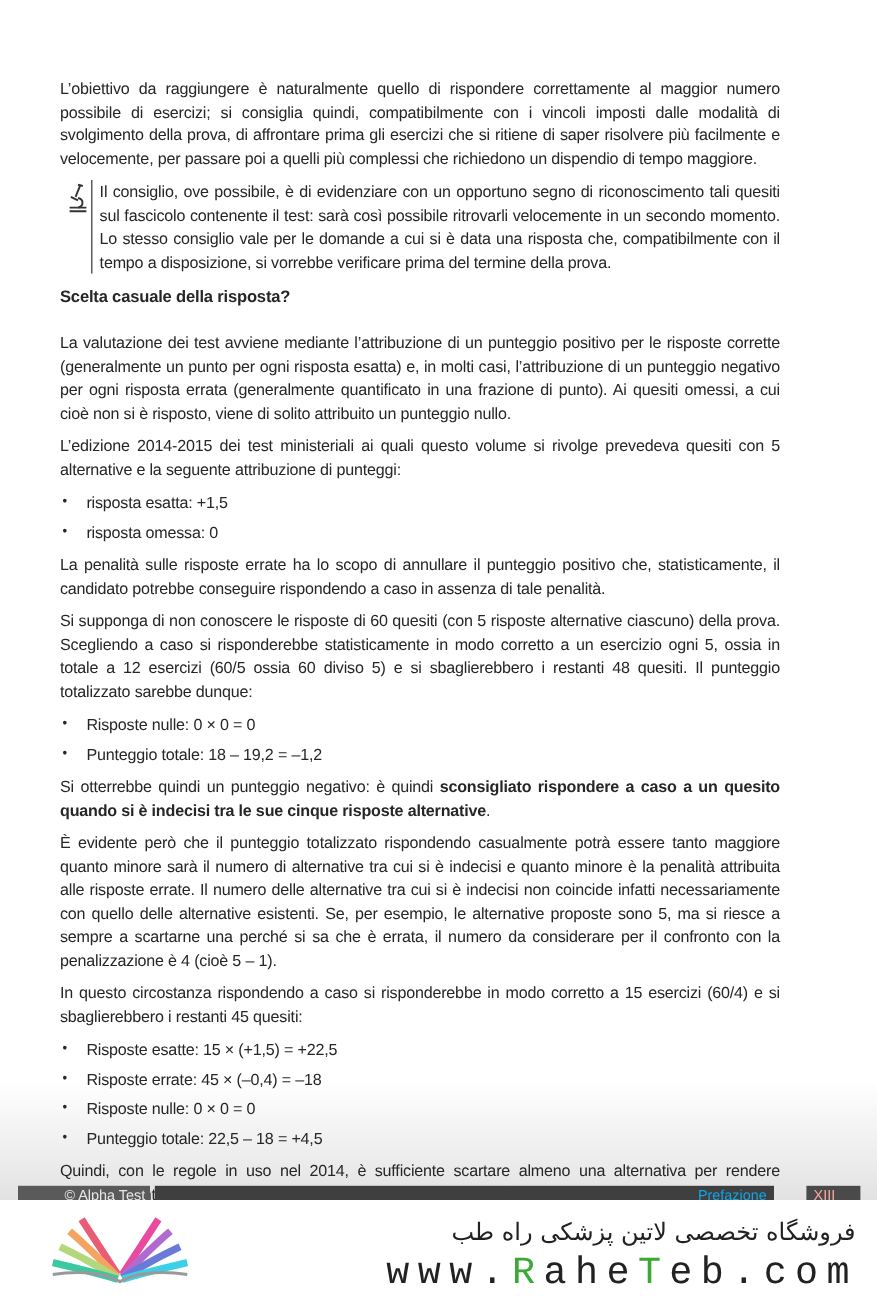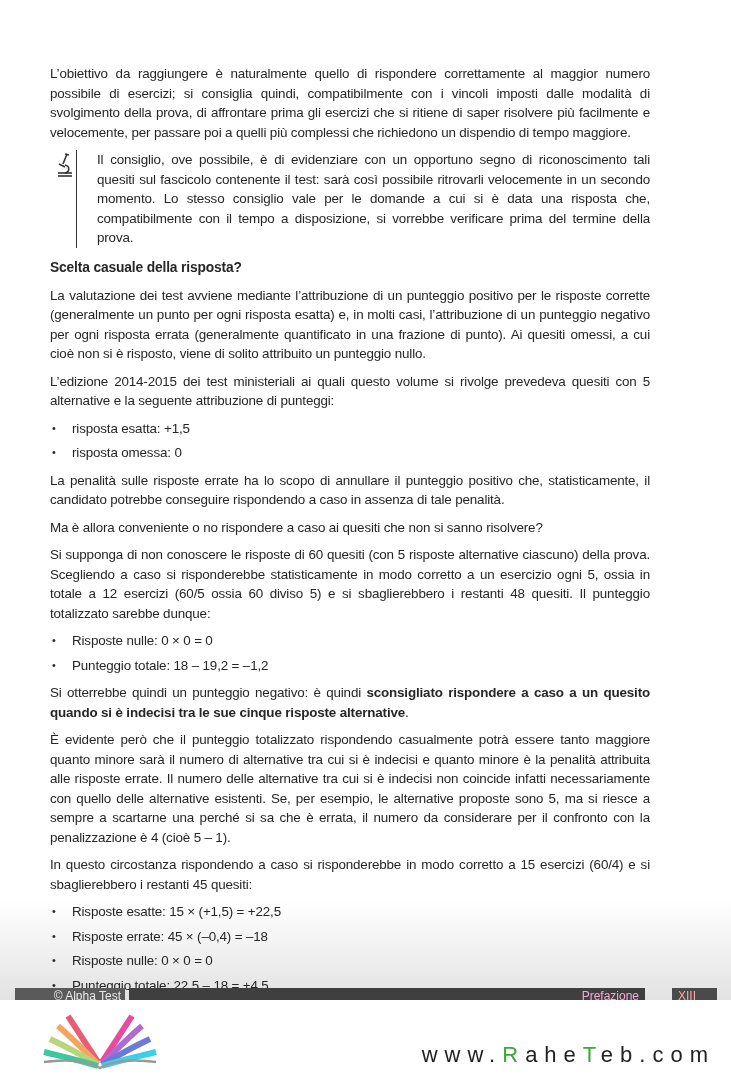--- a/index.html
+++ b/index.html
@@ -18,53 +18,53 @@
     font-size: 13.4px; line-height: 19.5px; letter-spacing: -0.15px;
   }
   p { margin: 0 0 8px 0; text-align: justify; }
   .tip {
     position: relative; margin: 0 0 10px 0; padding-left: 26px;
   }
   .tip .icon {
     position: absolute; left: 5px; top: 2px; width: 20px; height: 26px;
   }
   .tip .text {
-    border-left: 1.5px solid #333; padding-left: 20px; text-align: justify;
+    border-left: 1.5px solid #333; padding-left: 6px; text-align: justify;
   }
-  h3 { font-size: 13.8px; font-weight: bold; margin: 0 0 9px 0; line-height: 19px; }
+  h3 { font-size: 13.8px; font-weight: bold; margin: 0 0 19px 0; line-height: 19px; }
   ul { list-style: none; margin: 0 0 8px 0; padding: 0; }
   ul li { position: relative; padding-left: 22px; line-height: 19.5px; margin-bottom: 5px; }
   ul li::before { content: "•"; position: absolute; left: 2px; top: 0; font-size: 11px; }
   b { font-weight: bold; }
   .footer {
     position: absolute; top: 988px; left: 0; width: 731px; height: 12px; overflow: hidden;
   }
   .footer .f-left {
     position: absolute; left: 15px; width: 110px; height: 14px; background: #5a5a5a;
     color: #e8e8e8; font-size: 12px; line-height: 17px; text-align: right; padding-right: 4px; box-sizing: border-box;
   }
   .footer .f-bar {
     position: absolute; left: 129px; width: 516px; height: 14px; background: #3f3f3f;
-    color: #f9a8d4; font-size: 12px; line-height: 17px; text-align: right; padding-right: 6px; box-sizing: border-box;
+    color: #0ea5e9; font-size: 12px; line-height: 17px; text-align: right; padding-right: 6px; box-sizing: border-box;
   }
   .footer .f-page {
     position: absolute; left: 672px; width: 45px; height: 14px; background: #4a4a4a;
     color: #fca5a5; font-size: 12px; line-height: 17px; padding-left: 6px; box-sizing: border-box;
   }
   .banner {
     position: absolute; left: 0; top: 1000px; width: 731px; height: 80px; background: #ffffff;
   }
   .logo { position: absolute; left: 40px; top: 12px; width: 120px; height: 58px; }
   .shop-name {
     position: absolute; right: 18px; top: 14px; font-size: 20px; direction: rtl;
     font-family: "DejaVu Sans", sans-serif; color: #222;
   }
   .shop-url {
-    position: absolute; right: 16px; top: 42px; font-size: 22px; letter-spacing: 7px;
-    font-family: Liberation Sans, sans-serif; color: #222;
+    position: absolute; right: 16px; top: 42px; font-size: 32px; letter-spacing: 7px;
+    font-family: Liberation Mono, monospace; color: #222;
   }
   .shop-url .g { color: #3aa935; }
 </style>
 </head>
 <body>
 
 <div class="page">
   <div class="content">
     <p>L’obiettivo da raggiungere è naturalmente quello di rispondere correttamente al maggior numero possibile di esercizi; si consiglia quindi, compatibilmente con i vincoli imposti dalle modalità di svolgimento della prova, di affrontare prima gli esercizi che si ritiene di saper risolvere più facilmente e velocemente, per passare poi a quelli più complessi che richiedono un dispendio di tempo maggiore.</p>
 
@@ -85,21 +85,20 @@
     <h3>Scelta casuale della risposta?</h3>
     <p>La valutazione dei test avviene mediante l’attribuzione di un punteggio positivo per le risposte corrette (generalmente un punto per ogni risposta esatta) e, in molti casi, l’attribuzione di un punteggio negativo per ogni risposta errata (generalmente quantificato in una frazione di punto). Ai quesiti omessi, a cui cioè non si è risposto, viene di solito attribuito un punteggio nullo.</p>
     <p>L’edizione 2014-2015 dei test ministeriali ai quali questo volume si rivolge prevedeva quesiti con 5 alternative e la seguente attribuzione di punteggi:</p>
 
     <ul>
       <li>risposta esatta: +1,5</li>
       <li>risposta omessa: 0</li>
     </ul>
 
     <p>La penalità sulle risposte errate ha lo scopo di annullare il punteggio positivo che, statisticamente, il candidato potrebbe conseguire rispondendo a caso in assenza di tale penalità.</p>
-    <p>Ma è allora conveniente o no rispondere a caso ai quesiti che non si sanno risolvere?</p>
     <p>Si supponga di non conoscere le risposte di 60 quesiti (con 5 risposte alternative ciascuno) della prova. Scegliendo a caso si risponderebbe statisticamente in modo corretto a un esercizio ogni 5, ossia in totale a 12 esercizi (60/5 ossia 60 diviso 5) e si sbaglierebbero i restanti 48 quesiti. Il punteggio totalizzato sarebbe dunque:</p>
 
     <ul>
       <li>Risposte nulle: 0 × 0 = 0</li>
       <li>Punteggio totale: 18 – 19,2 = –1,2</li>
     </ul>
 
     <p><span>Si otterrebbe quindi un punteggio negativo: è quindi </span><b>sconsigliato rispondere a caso a un quesito quando si è indecisi tra le sue cinque risposte alternative</b><span>.</span></p>
 
     <p>È evidente però che il punteggio totalizzato rispondendo casualmente potrà essere tanto maggiore quanto minore sarà il numero di alternative tra cui si è indecisi e quanto minore è la penalità attribuita alle risposte errate. Il numero delle alternative tra cui si è indecisi non coincide infatti necessariamente con quello delle alternative esistenti. Se, per esempio, le alternative proposte sono 5, ma si riesce a sempre a scartarne una perché si sa che è errata, il numero da considerare per il confronto con la penalizzazione è 4 (cioè 5 – 1).</p>
@@ -129,14 +128,15 @@
       <path d="M58 52 C42 36 30 24 18 14" stroke="#f4a460"></path>
       <path d="M58 53 C40 42 25 34 10 27" stroke="#b5d77c"></path>
       <path d="M58 54 C38 48 20 44 4 40" stroke="#3cc8a0"></path>
       <path d="M62 50 C75 30 85 15 92 4" stroke="#e84aa0"></path>
       <path d="M62 52 C78 36 90 24 102 14" stroke="#b06ad0"></path>
       <path d="M62 53 C80 42 95 34 110 27" stroke="#6a7ad8"></path>
       <path d="M62 54 C82 48 100 44 116 40" stroke="#3ad0e8"></path>
     </g>
     <path d="M4 50 C30 46 50 50 60 56 C70 50 90 46 116 50" stroke="#999" stroke-width="2.5" fill="none"></path>
   </svg>
+  <div class="shop-name">فروشگاه تخصصی لاتین پزشکی  راه طب</div>
   <div class="shop-url"><span>www.</span><span class="g">R</span><span>ahe</span><span class="g">T</span><span>eb.com</span></div>
 </div>
 
 </body></html>

